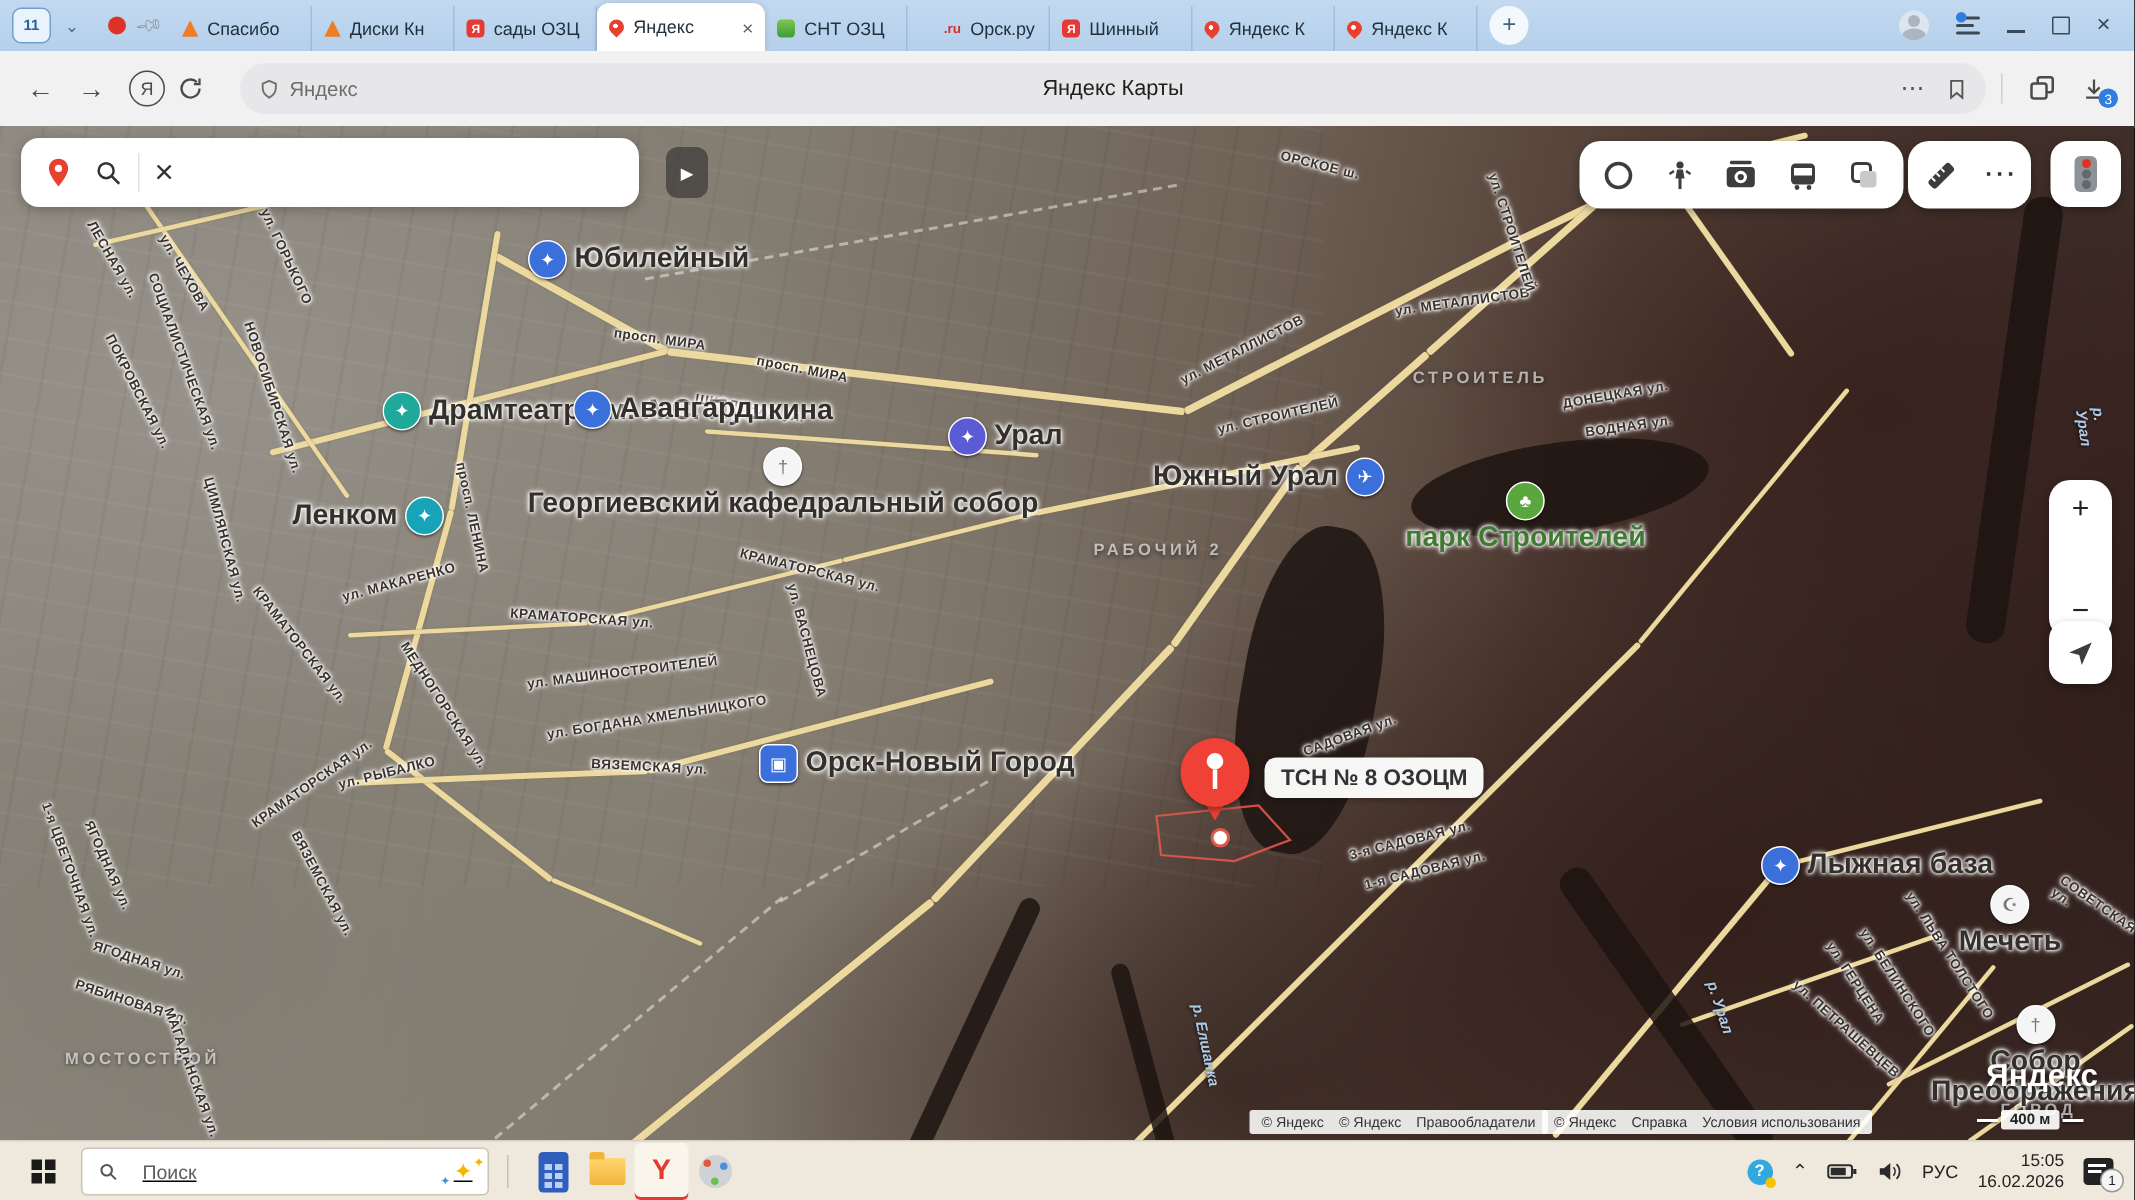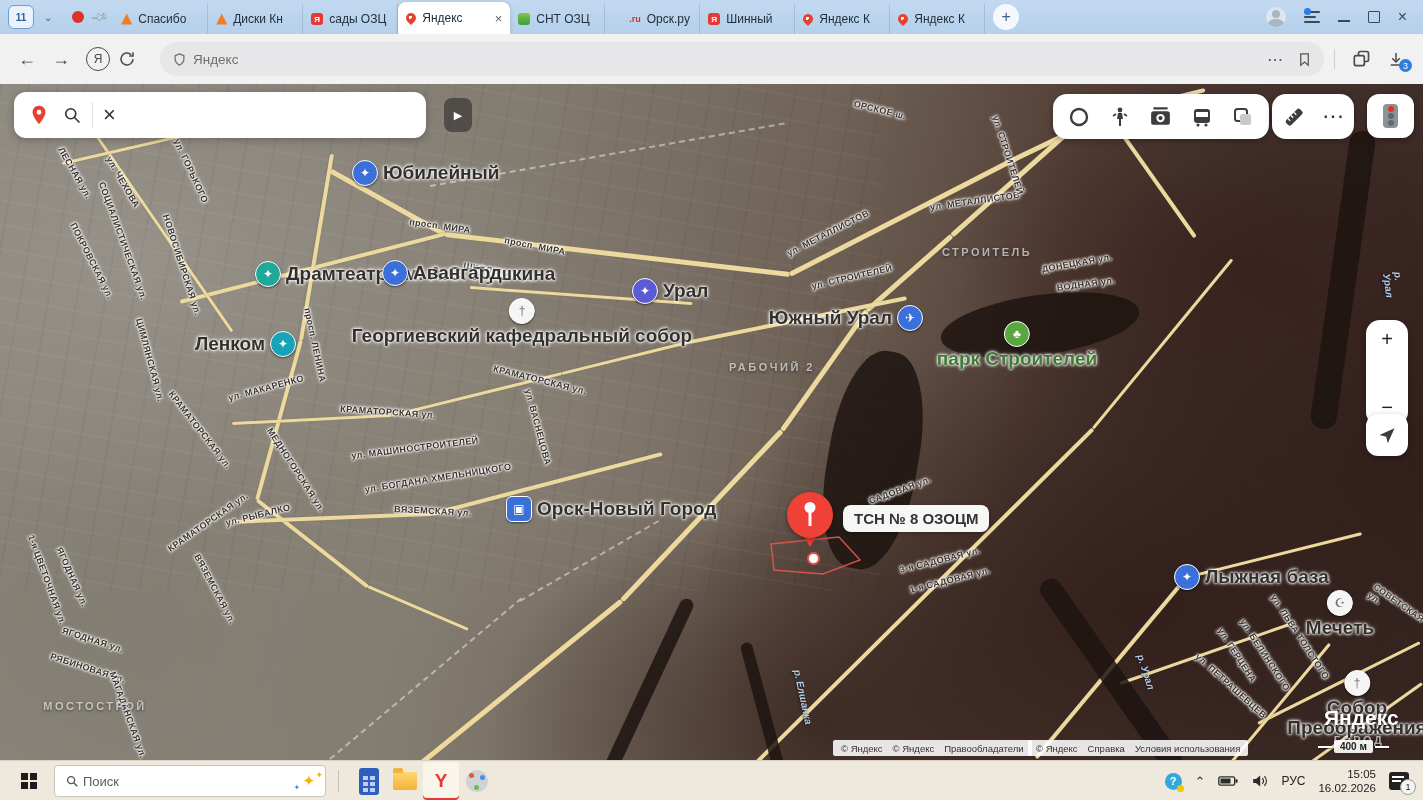--- a/index.html
+++ b/index.html
@@ -106,21 +106,21 @@
   #attr2{left:1028px;top:656px;}
   #scalebox{position:absolute;left:1318px;top:656px;display:flex;align-items:center;z-index:22;}
   #scalebox .sline{width:14px;height:0;border-top:2px solid #fff;box-shadow:0 1px 1px rgba(0,0,0,.4);}
   #scalebox .sval{background:rgba(255,255,255,.92);border-radius:2px;font-size:10px;font-weight:bold;color:#222;padding:1px 6px;margin:0 2px;}
   #maplogo{position:absolute;left:1324px;top:622px;font-size:21px;font-weight:bold;color:#fff;text-shadow:0 1px 3px rgba(0,0,0,.5);z-index:21;}
   
   #taskbar{position:absolute;left:0;top:760px;width:1423px;height:40px;background:#efe9dd;border-top:1px solid #d8d2c6;display:flex;align-items:center;}
   #startbtn{width:34px;height:34px;margin-left:12px;display:flex;align-items:center;justify-content:center;}
   .wingrid{width:16px;height:16px;display:grid;grid-template-columns:7px 7px;grid-template-rows:7px 7px;gap:2px;}
   .wingrid i{background:#1b1b1b;}
-  #tsearch{width:250px;height:30px;background:#fff;border:1px solid #c9c4b8;border-radius:4px;display:flex;align-items:center;padding:0 10px;gap:4px;margin-left:8px;}
+  #tsearch{width:250px;height:30px;background:#fff;border:1px solid #c9c4b8;border-radius:4px;display:flex;align-items:center;padding:0 10px;gap:16px;margin-left:8px;text-decoration:underline;}
   #tsearch .ph{color:#5c5c5c;font-size:13px;flex:1;}
   .sparkles{font-size:15px;color:#f4b400;position:relative;}
   .sparkles i{position:absolute;font-style:normal;font-size:9px;color:#f4b400;right:-8px;top:-2px;}
   .sparkles b{position:absolute;font-size:8px;color:#4a90d9;left:-9px;bottom:-2px;}
   .tdiv{width:1px;height:22px;background:#c6c0b4;margin:0 12px;}
   .tico{width:36px;height:38px;display:flex;align-items:center;justify-content:center;}
   .tico.activeapp{background:#faf5ea;border-radius:4px;box-shadow:inset 0 -2px 0 #e53935;}
   .calc{width:20px;height:24px;background:#2f5ebd;border-radius:3px;display:grid;grid-template-columns:5px 5px;grid-template-rows:4px 4px 4px;gap:2px;justify-content:center;align-content:end;padding-bottom:3px;}
   .calc i{background:#bcd0f5;}
   .folder{width:24px;height:18px;background:linear-gradient(#ffd76e,#f2b33c);border-radius:2px;position:relative;}
@@ -214,20 +214,21 @@
         <path d="M20 3v5h-5"></path>
       </svg>
   </div>
   <div id="addrbar">
     <div class="addrleft">
       <svg class="ic" width="15" height="15" viewBox="0 0 24 24" fill="none" stroke="#6e6e6e" stroke-width="2">
           <path d="M12 3l7 3v5c0 5-3.5 8-7 10-3.5-2-7-5-7-10V6z"></path>
         </svg>
       <span>Яндекс</span>
     </div>
+    <div id="addrtitle">Яндекс Карты</div>
     <div class="addrright">
       <span>⋯</span>
       <svg class="ic" width="15" height="15" viewBox="0 0 24 24" fill="none" stroke="#555" stroke-width="2">
           <path d="M6 3h12v18l-6-5-6 5z"></path>
         </svg>
     </div>
   </div>
   <div id="navright">
     <div class="vdiv"></div>
     <svg class="ic" width="20" height="20" viewBox="0 0 24 24" fill="none" stroke="#4a4a4a" stroke-width="2">

